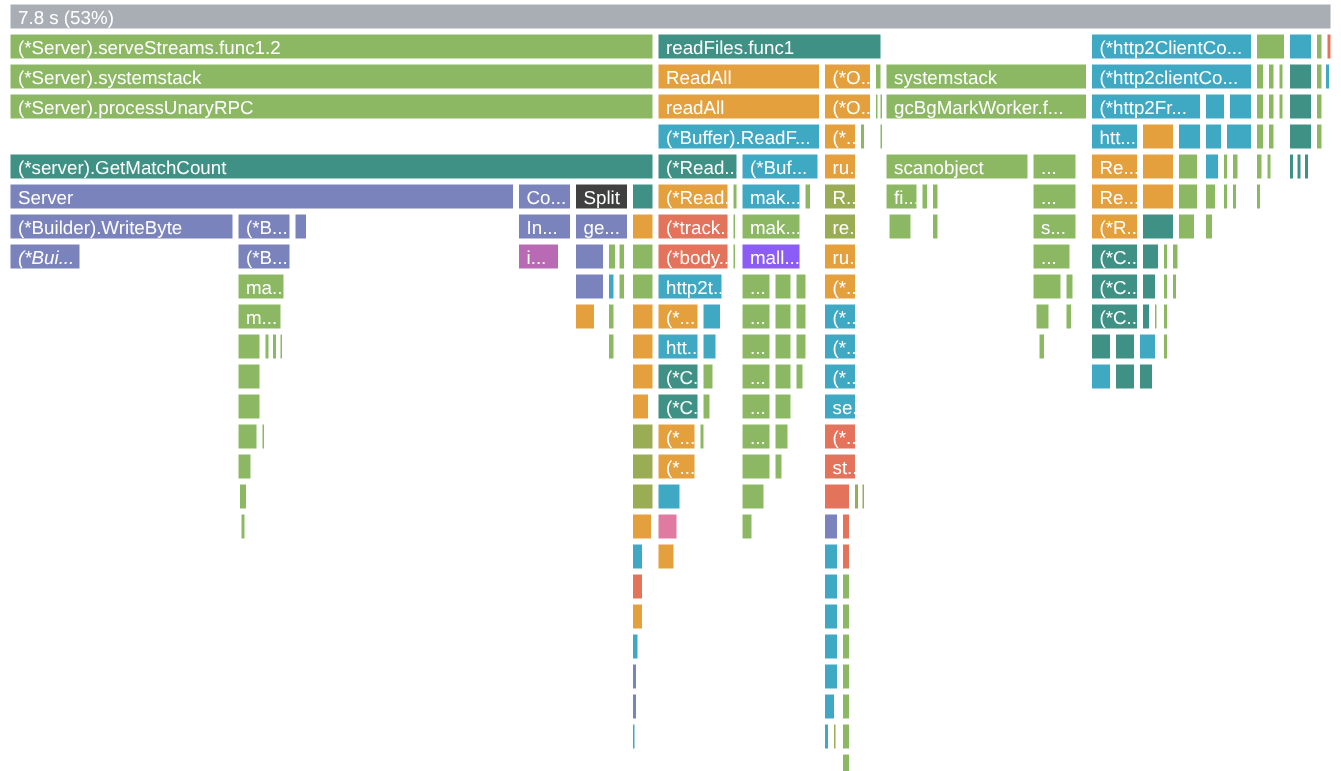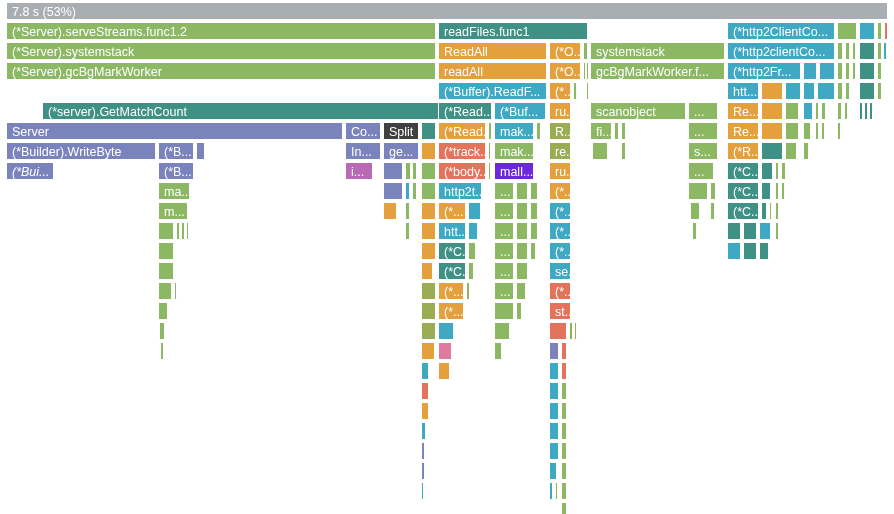--- a/index.html
+++ b/index.html
@@ -37,22 +37,22 @@
   }
   .frame.nolabel{padding:0;}
 </style>
 </head>
 <body>
 
 <div id="flame-root">
     <div class="frame root" title="7.8 s (100%)" style="left: 6px; top: 2px; width: 882px; height: 18px; background: rgb(169, 174, 181);">7.8 s (53%)</div>
     <div class="frame" title="(*Server).serveStreams.func1.2" style="left: 6px; top: 22px; width: 430px; height: 18px; background: rgb(140, 184, 99);">(*Server).serveStreams.func1.2</div>
     <div class="frame" title="(*Server).handleStream" style="left: 6px; top: 42px; width: 430px; height: 18px; background: rgb(140, 184, 99);">(*Server).systemstack</div>
-    <div class="frame" title="(*Server).processUnaryRPC" style="left: 6px; top: 62px; width: 430px; height: 18px; background: rgb(140, 184, 99);">(*Server).gcBgMarkWorker</div>
-    <div class="frame" title="(*server).GetMatchCount" style="left: 6px; top: 102px; width: 430px; height: 18px; background: rgb(62, 145, 132); margin-left: 36px;">(*server).GetMatchCount</div>
+    <div class="frame" title="(*Server).processUnaryRPC" style="left: 6px; top: 62px; width: 430px; height: 18px; background: rgb(140, 184, 99);">(*Server).processUnaryRPC</div>
+    <div class="frame" title="(*server).GetMatchCount" style="left: 6px; top: 102px; width: 430px; height: 18px; background: rgb(62, 145, 132);">(*server).GetMatchCount</div>
     <div class="frame" title="ToLower" style="left: 6px; top: 122px; width: 337px; height: 18px; background: rgb(123, 131, 189);">Server</div>
     <div class="frame" title="Co..." style="left: 345px; top: 122px; width: 36px; height: 18px; background: rgb(123, 131, 189);">Co...</div>
     <div class="frame" title="Split" style="left: 383px; top: 122px; width: 36px; height: 18px; background: #404040;">Split</div>
     <div class="frame nolabel" title="" style="left: 421px; top: 122px; width: 15px; height: 18px; background: rgb(62, 145, 132);"></div>
     <div class="frame" title="(*Builder).WriteByte" style="left: 6px; top: 142px; width: 150px; height: 18px; background: rgb(123, 131, 189);">(*Builder).WriteByte</div>
     <div class="frame" title="(*B..." style="left: 158px; top: 142px; width: 36px; height: 18px; background: rgb(123, 131, 189);">(*B...</div>
     <div class="frame nolabel" title="" style="left: 196px; top: 142px; width: 9px; height: 18px; background: rgb(123, 131, 189);"></div>
     <div class="frame" title="In..." style="left: 345px; top: 142px; width: 36px; height: 18px; background: rgb(123, 131, 189);">In...</div>
     <div class="frame" title="ge..." style="left: 383px; top: 142px; width: 36px; height: 18px; background: rgb(123, 131, 189);">ge...</div>
     <div class="frame nolabel" title="" style="left: 421px; top: 142px; width: 15px; height: 18px; background: rgb(227, 160, 60);"></div>
@@ -115,21 +115,21 @@
     <div class="frame nolabel" title="" style="left: 488px; top: 122px; width: 4px; height: 18px; background: rgb(140, 184, 99);"></div>
     <div class="frame" title="mak..." style="left: 494px; top: 122px; width: 40px; height: 18px; background: rgb(63, 169, 196);">mak...</div>
     <div class="frame nolabel" title="" style="left: 536px; top: 122px; width: 5px; height: 18px; background: rgb(140, 184, 99);"></div>
     <div class="frame" title="R..." style="left: 549px; top: 122px; width: 22px; height: 18px; background: rgb(154, 173, 85);">R...</div>
     <div class="frame" title="(*track..." style="left: 438px; top: 142px; width: 48px; height: 18px; background: rgb(227, 115, 90);">(*track...</div>
     <div class="frame nolabel" title="" style="left: 488px; top: 142px; width: 3px; height: 18px; background: rgb(140, 184, 99);"></div>
     <div class="frame" title="mak..." style="left: 494px; top: 142px; width: 40px; height: 18px; background: rgb(140, 184, 99);">mak...</div>
     <div class="frame" title="re..." style="left: 549px; top: 142px; width: 22px; height: 18px; background: rgb(154, 173, 85);">re...</div>
     <div class="frame" title="(*body..." style="left: 438px; top: 162px; width: 48px; height: 18px; background: rgb(227, 115, 90);">(*body...</div>
     <div class="frame nolabel" title="" style="left: 488px; top: 162px; width: 3px; height: 18px; background: rgb(140, 184, 99);"></div>
-    <div class="frame" title="mall..." style="left: 494px; top: 162px; width: 40px; height: 18px; background: #6d28d9;">mall...</div>
+    <div class="frame" title="mall..." style="left: 494px; top: 162px; width: 40px; height: 18px; background: #8b5cf6;">mall...</div>
     <div class="frame" title="ru..." style="left: 549px; top: 162px; width: 22px; height: 18px; background: rgb(227, 160, 60);">ru...</div>
     <div class="frame" title="http2t..." style="left: 438px; top: 182px; width: 44px; height: 18px; background: rgb(63, 169, 196);">http2t...</div>
     <div class="frame" title="..." style="left: 494px; top: 182px; width: 20px; height: 18px; background: rgb(140, 184, 99);">...</div>
     <div class="frame nolabel" title="" style="left: 516px; top: 182px; width: 12px; height: 18px; background: rgb(140, 184, 99);"></div>
     <div class="frame nolabel" title="" style="left: 530px; top: 182px; width: 8px; height: 18px; background: rgb(140, 184, 99);"></div>
     <div class="frame" title="(*..." style="left: 549px; top: 182px; width: 22px; height: 18px; background: rgb(227, 160, 60);">(*...</div>
     <div class="frame" title="(*..." style="left: 438px; top: 202px; width: 28px; height: 18px; background: rgb(227, 160, 60);">(*...</div>
     <div class="frame nolabel" title="" style="left: 468px; top: 202px; width: 13px; height: 18px; background: rgb(63, 169, 196);"></div>
     <div class="frame" title="..." style="left: 494px; top: 202px; width: 20px; height: 18px; background: rgb(140, 184, 99);">...</div>
     <div class="frame nolabel" title="" style="left: 516px; top: 202px; width: 12px; height: 18px; background: rgb(140, 184, 99);"></div>

